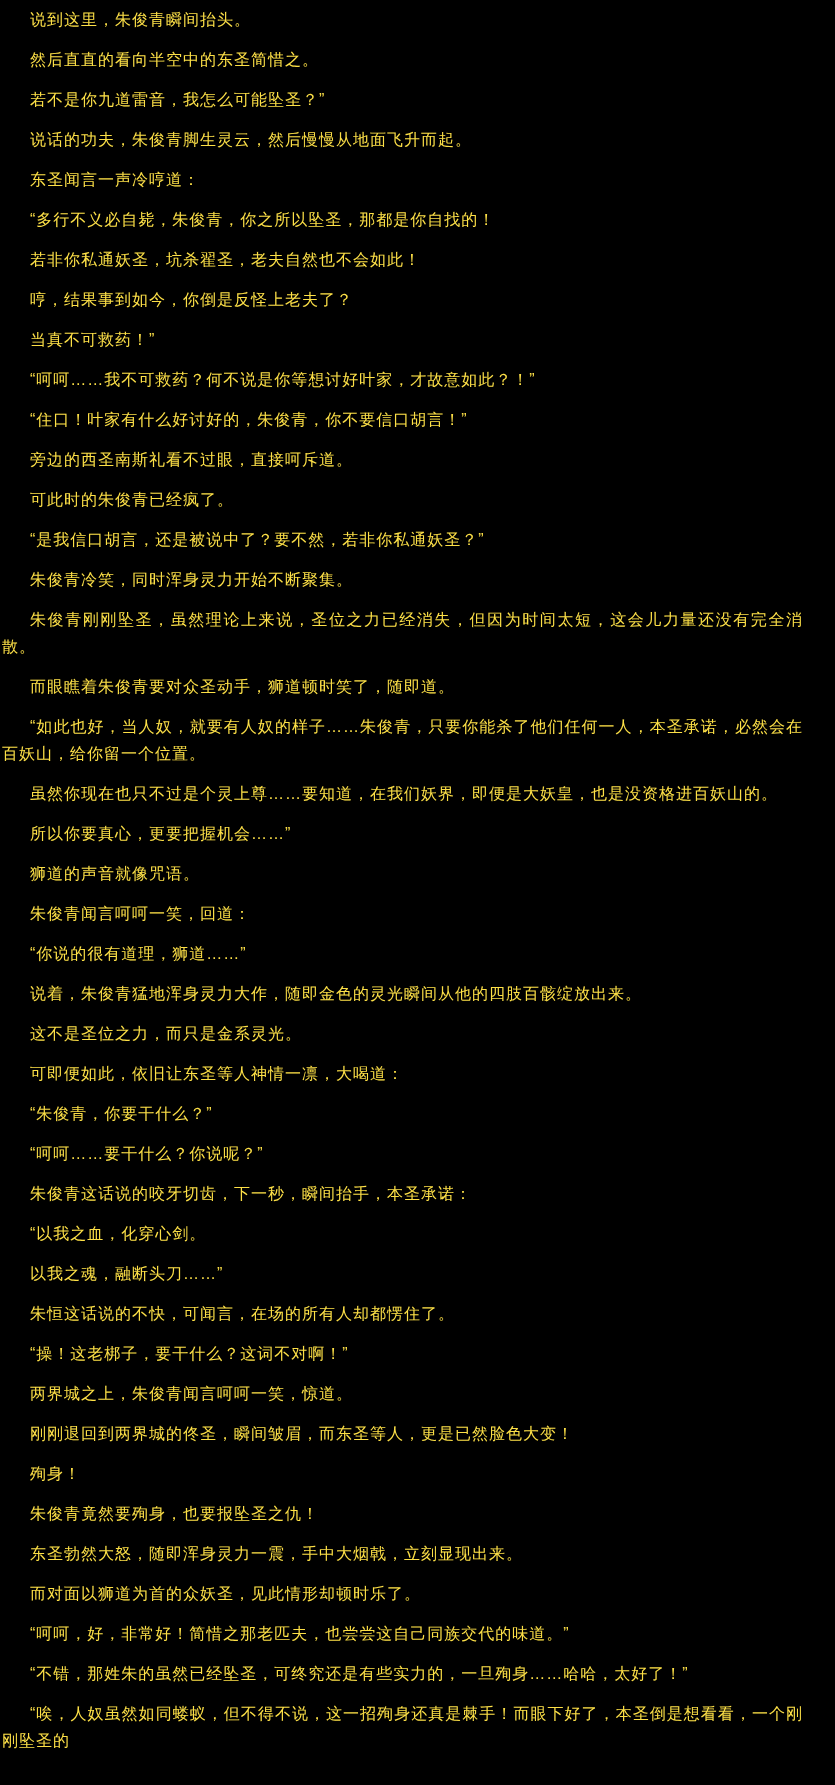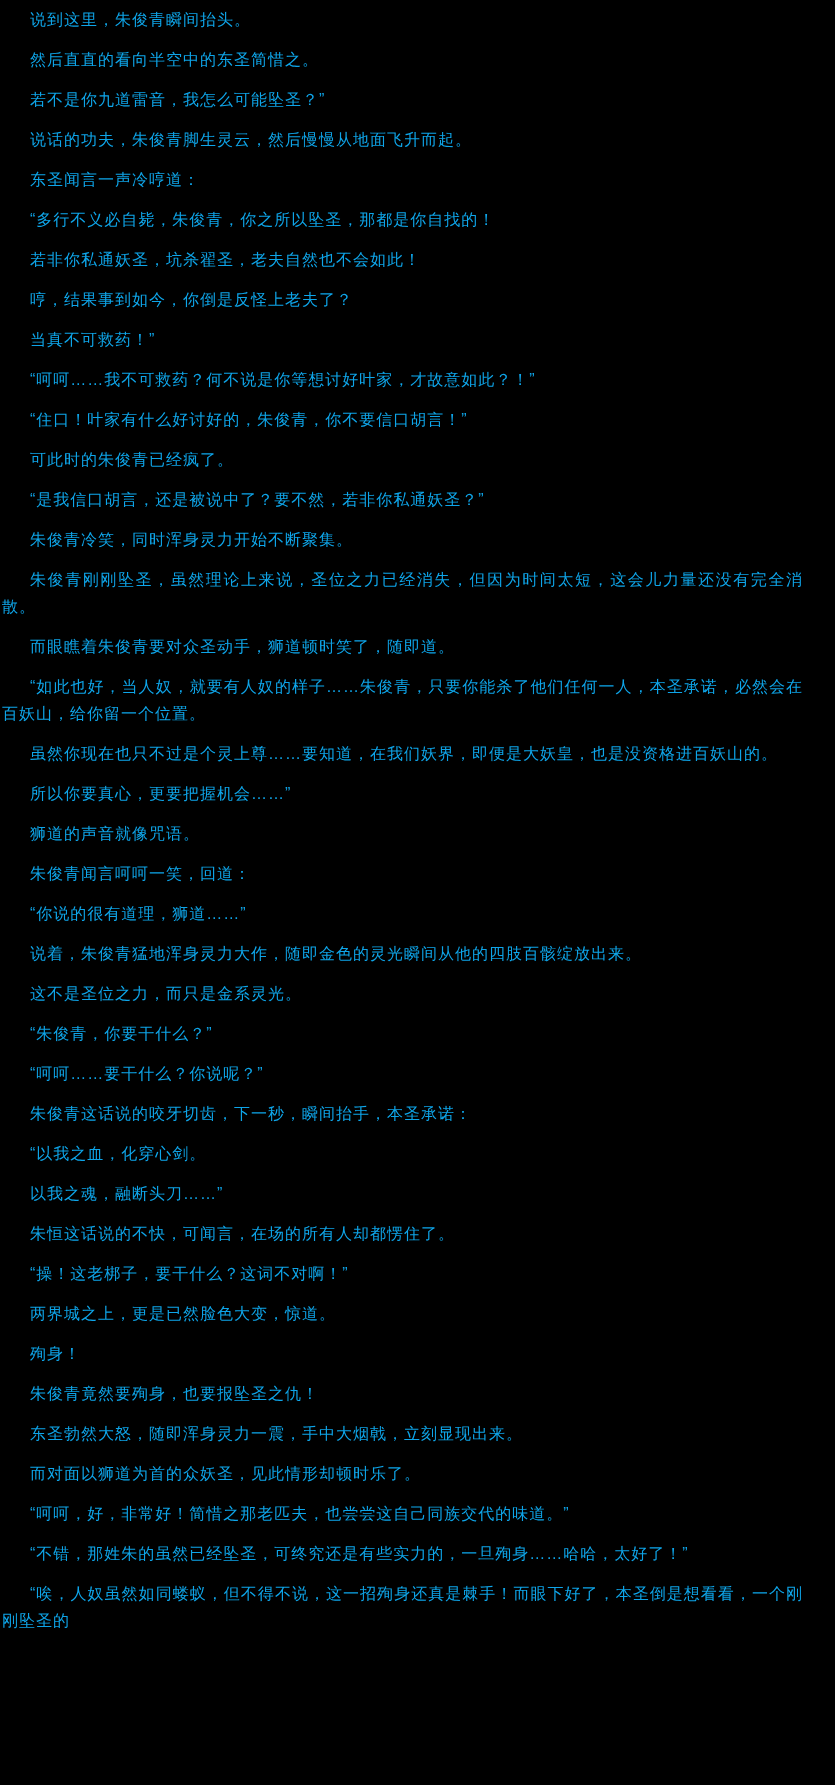--- a/index.html
+++ b/index.html
@@ -20,61 +20,64 @@
     padding: 6px 32px 0 2px;
     background: #000000;
     overflow: hidden;
   }
   .reader p {
     margin: 0 0 13px 0;
     font-size: 16px;
     line-height: 27px;
     letter-spacing: 1px;
     text-indent: 28px;
-    color: #0ea5e9;
+    color: #fde047;
     word-break: break-all;
     text-align: justify;
   }
 </style>
 </head>
 <body>
 
 <div class="reader">
 <p>说到这里，朱俊青瞬间抬头。</p>
     <p>然后直直的看向半空中的东圣简惜之。</p>
     <p>若不是你九道雷音，我怎么可能坠圣？”</p>
     <p>说话的功夫，朱俊青脚生灵云，然后慢慢从地面飞升而起。</p>
     <p>东圣闻言一声冷哼道：</p>
     <p>“多行不义必自毙，朱俊青，你之所以坠圣，那都是你自找的！</p>
     <p>若非你私通妖圣，坑杀翟圣，老夫自然也不会如此！</p>
     <p>哼，结果事到如今，你倒是反怪上老夫了？</p>
     <p>当真不可救药！”</p>
     <p>“呵呵……我不可救药？何不说是你等想讨好叶家，才故意如此？！”</p>
     <p>“住口！叶家有什么好讨好的，朱俊青，你不要信口胡言！”</p>
+    <p>旁边的西圣南斯礼看不过眼，直接呵斥道。</p>
     <p>可此时的朱俊青已经疯了。</p>
     <p>“是我信口胡言，还是被说中了？要不然，若非你私通妖圣？”</p>
     <p>朱俊青冷笑，同时浑身灵力开始不断聚集。</p>
     <p>朱俊青刚刚坠圣，虽然理论上来说，圣位之力已经消失，但因为时间太短，这会儿力量还没有完全消散。</p>
     <p>而眼瞧着朱俊青要对众圣动手，狮道顿时笑了，随即道。</p>
     <p>“如此也好，当人奴，就要有人奴的样子……朱俊青，只要你能杀了他们任何一人，本圣承诺，必然会在百妖山，给你留一个位置。</p>
     <p>虽然你现在也只不过是个灵上尊……要知道，在我们妖界，即便是大妖皇，也是没资格进百妖山的。</p>
     <p>所以你要真心，更要把握机会……”</p>
     <p>狮道的声音就像咒语。</p>
     <p>朱俊青闻言呵呵一笑，回道：</p>
     <p>“你说的很有道理，狮道……”</p>
     <p>说着，朱俊青猛地浑身灵力大作，随即金色的灵光瞬间从他的四肢百骸绽放出来。</p>
     <p>这不是圣位之力，而只是金系灵光。</p>
+    <p>可即便如此，依旧让东圣等人神情一凛，大喝道：</p>
     <p>“朱俊青，你要干什么？”</p>
     <p>“呵呵……要干什么？你说呢？”</p>
     <p>朱俊青这话说的咬牙切齿，下一秒，瞬间抬手，本圣承诺：</p>
     <p>“以我之血，化穿心剑。</p>
     <p>以我之魂，融断头刀……”</p>
     <p>朱恒这话说的不快，可闻言，在场的所有人却都愣住了。</p>
     <p>“操！这老梆子，要干什么？这词不对啊！”</p>
-    <p>两界城之上，更是已然脸色大变，惊道。</p>
+    <p>两界城之上，朱俊青闻言呵呵一笑，惊道。</p>
+    <p>刚刚退回到两界城的佟圣，瞬间皱眉，而东圣等人，更是已然脸色大变！</p>
     <p>殉身！</p>
     <p>朱俊青竟然要殉身，也要报坠圣之仇！</p>
     <p>东圣勃然大怒，随即浑身灵力一震，手中大烟戟，立刻显现出来。</p>
     <p>而对面以狮道为首的众妖圣，见此情形却顿时乐了。</p>
     <p>“呵呵，好，非常好！简惜之那老匹夫，也尝尝这自己同族交代的味道。”</p>
     <p>“不错，那姓朱的虽然已经坠圣，可终究还是有些实力的，一旦殉身……哈哈，太好了！”</p>
     <p>“唉，人奴虽然如同蝼蚁，但不得不说，这一招殉身还真是棘手！而眼下好了，本圣倒是想看看，一个刚刚坠圣的</p>
   </div>
 
 </body></html>

